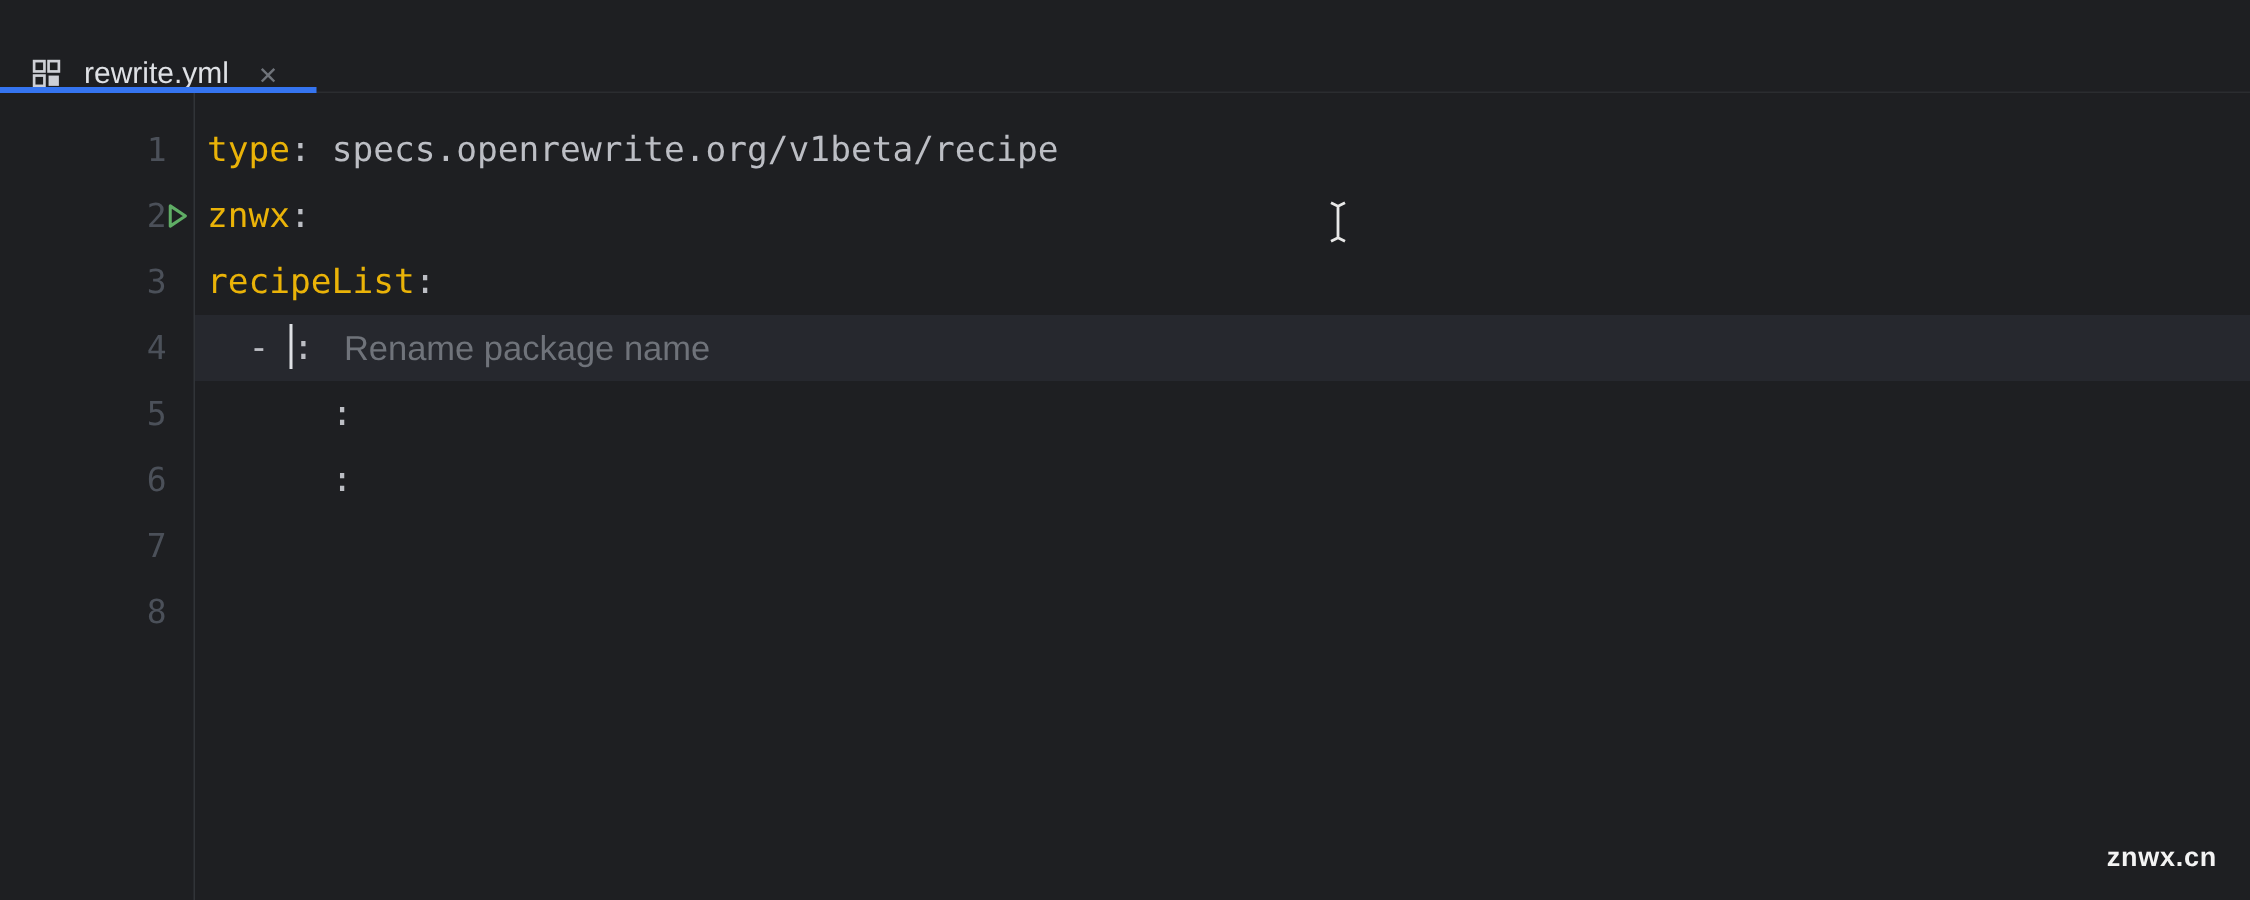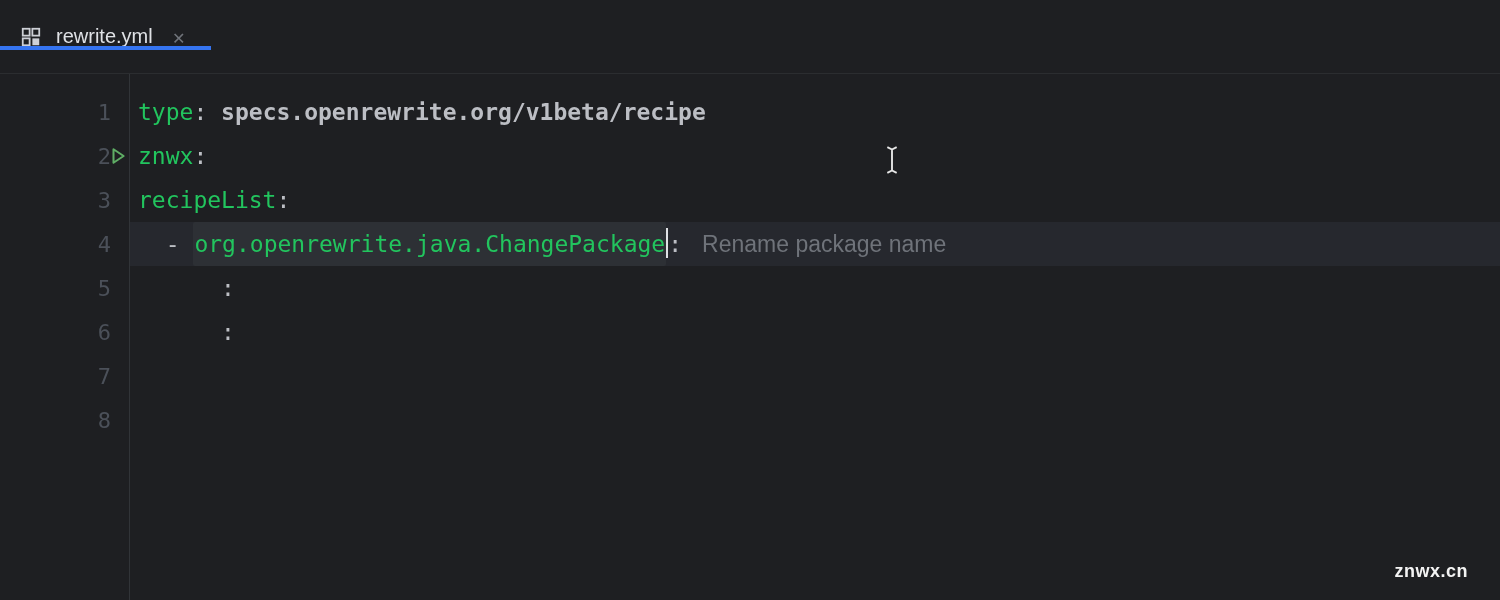--- a/index.html
+++ b/index.html
@@ -4,23 +4,23 @@
 <style>
   * { margin: 0; padding: 0; box-sizing: border-box; }
   html, body { width: 1500px; height: 600px; overflow: hidden; }
   body {
     background: #1e1f22;
     font-family: 'Menlo', 'Consolas', 'Monaco', monospace;
     color: #bcbec4;
     font-size: 23px;
   }
   .tab-bar {
-    height: 74px;
+    height: 62px;
     display: flex;
-    align-items: center;
+    align-items: flex-end;
     background: #1e1f22;
     border-bottom: 1px solid #2b2d30;
   }
   .tab {
     display: flex;
     align-items: center;
     padding: 0 20px;
     gap: 14px;
     position: relative;
     cursor: pointer;
@@ -73,22 +73,22 @@
     height: 44px;
     display: flex;
     align-items: center;
     padding-left: 8px;
     white-space: pre;
     line-height: 44px;
   }
   .code-line.current {
     background: #26282e;
   }
-  .tok-key { color: #22c55e; }
-  .tok-value { color: #bcbec4; font-weight: bold; }
+  .tok-key { color: #eab308; }
+  .tok-value { color: #bcbec4; }
   .tok-punc { color: #bcbec4; }
   .tok-dash { color: #bcbec4; }
   .tok-hint { color: #6f737a; font-family: -apple-system, BlinkMacSystemFont, 'Segoe UI', sans-serif; font-size: 23px; padding-left: 20px;}
   .highlight-box {
     background: #2d3035;
     border-radius: 2px;
     padding: 0px 1px;
   }
   .caret {
     display: inline-block;
@@ -101,21 +101,21 @@
   .text-cursor-icon {
     position: absolute;
     left: 884px;
     top: 72px;
     color: #e8e8e8;
     font-size: 28px;
     pointer-events: none;
   }
   .watermark {
     position: absolute;
-    right: 32px;
+    right: 22px;
     bottom: 18px;
     color: #ffffff;
     font-family: Arial, sans-serif;
     font-weight: bold;
     font-size: 18px;
     letter-spacing: 0.5px;
     opacity: 0.95;
   }
 </style>
 </head>
@@ -166,21 +166,21 @@
       </div>
     <div class="gutter-row">
         <span class="lineno">8</span>
       </div>
   </div>
 
   <div class="code">
     <div class="code-line"><span class="tok-key">type</span><span class="tok-punc">: </span><span class="tok-value">specs.openrewrite.org/v1beta/recipe</span></div>
     <div class="code-line"><span class="tok-key">znwx</span><span class="tok-punc">: </span></div>
     <div class="code-line"><span class="tok-key">recipeList</span><span class="tok-punc">:</span></div>
-    <div class="code-line current"><span class="tok-dash">  - </span><span class="tok-key highlight-box"><span>org.openrewrite.java.ChangePackage</span></span><span class="caret"></span><span class="tok-punc">:</span><span class="tok-hint">Rename package name</span></div>
+    <div class="code-line current"><span class="tok-dash">  - </span><span class="caret"></span><span class="tok-punc">:</span><span class="tok-hint">Rename package name</span></div>
     <div class="code-line"><span>      </span><span class="tok-punc">:</span></div>
     <div class="code-line"><span>      </span><span class="tok-punc">:</span></div>
     <div class="code-line"></div>
     <div class="code-line"></div>
   </div>
 
   <div class="text-cursor-icon">
     <svg width="16" height="28" viewBox="0 0 12 24" stroke="#e8e8e8" stroke-width="1.6" fill="none">
       <path d="M2 1 L6 3 L10 1 M6 3 L6 21 M2 23 L6 21 L10 23"></path>
     </svg>

